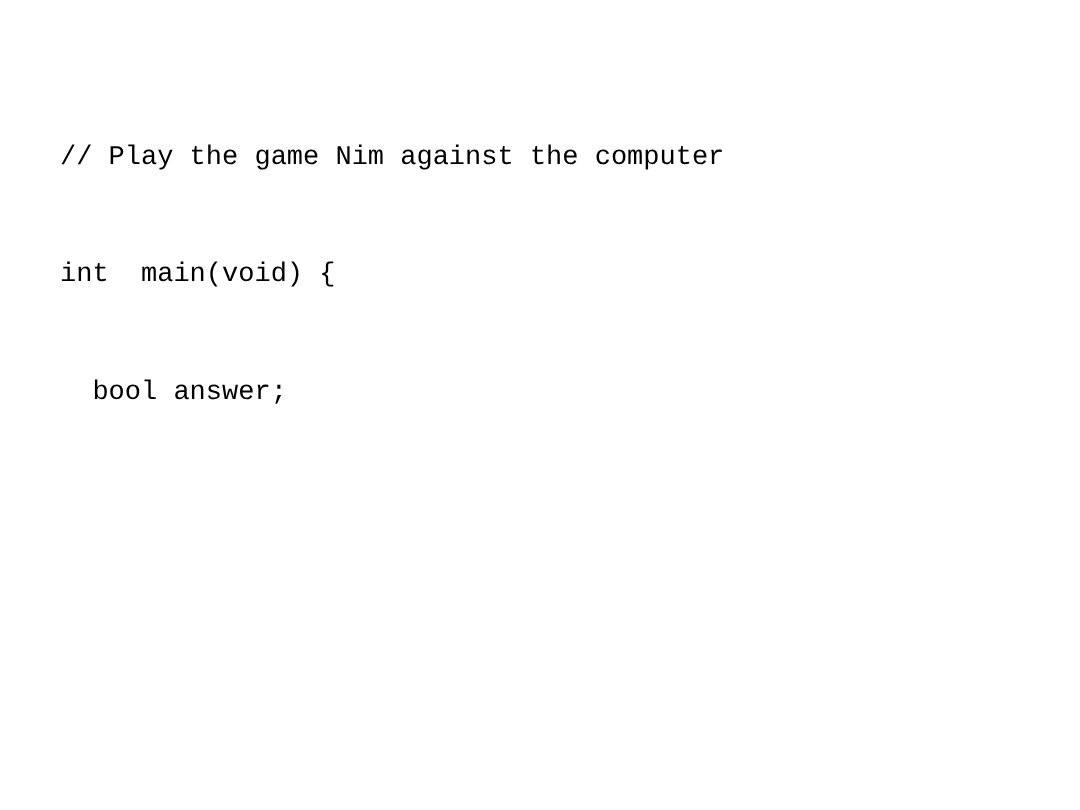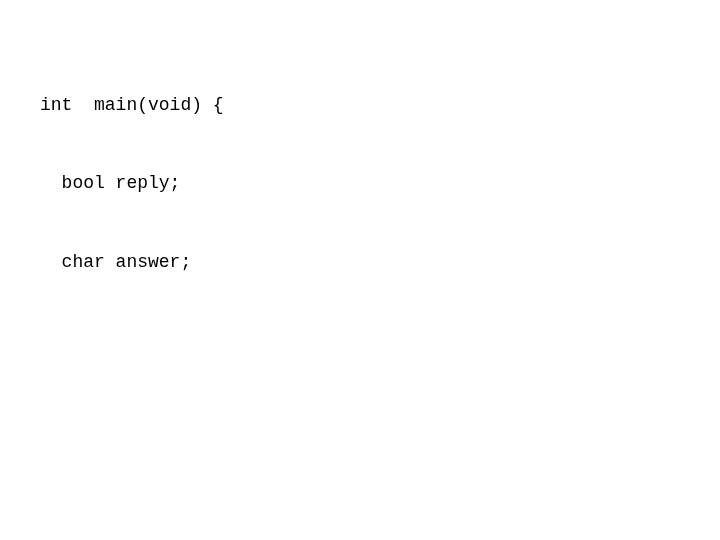--- a/index.html
+++ b/index.html
@@ -33,23 +33,23 @@
 
     .blank-line {
       display: block;
       height: 1.45em;
     }
   </style>
 </head>
 <body>
 
 <div class="code-container">
+  <span class="code-line">// Play the game Nim against the computer</span>
   <span class="code-line">int  main(void) {</span>
-  <span class="code-line">  bool reply;</span>
-  <span class="code-line">  char answer;</span>
+  <span class="code-line">  bool answer;</span>
   <span class="blank-line"></span>
   
   
   
   
   
   
   
 </div>
 

